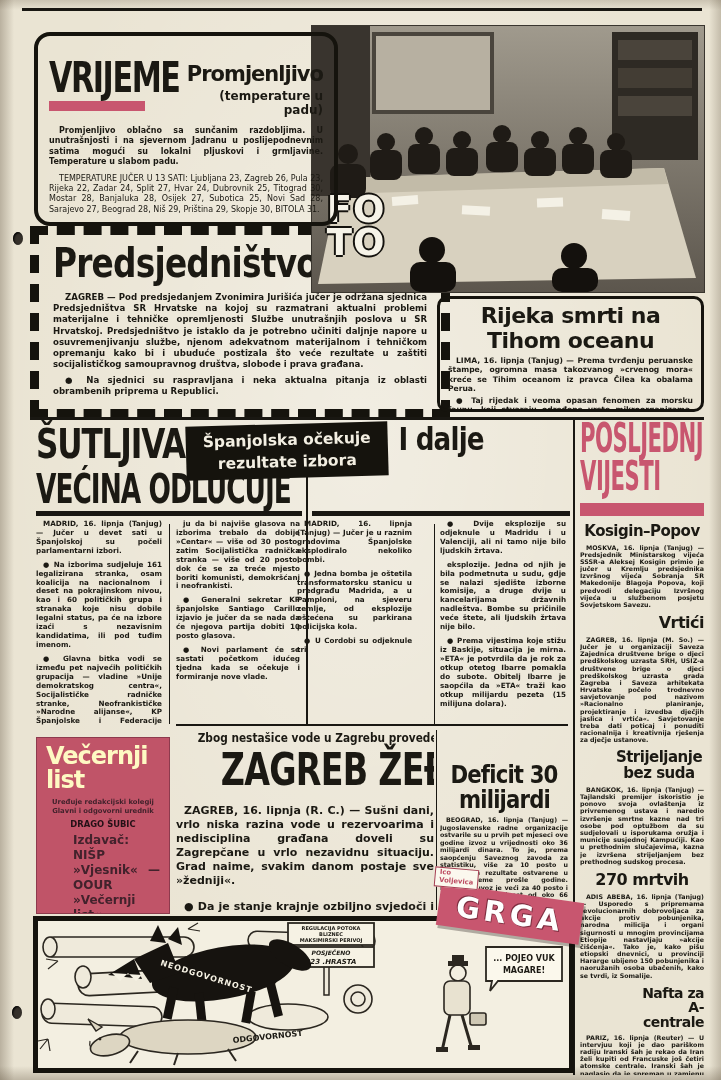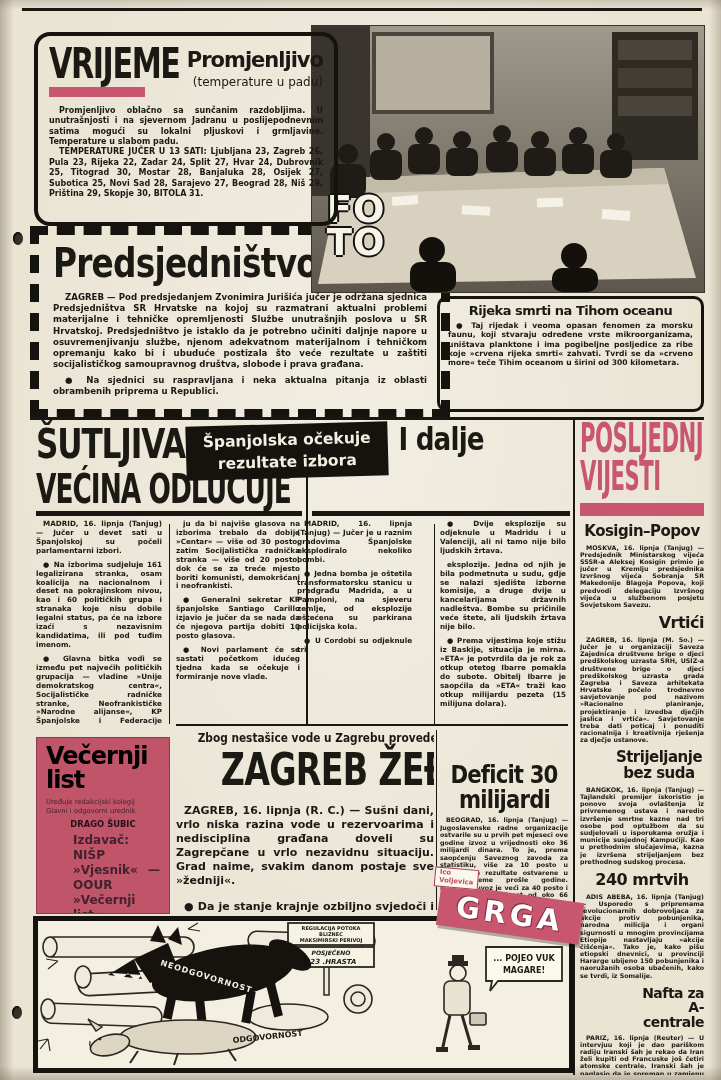--- a/index.html
+++ b/index.html
@@ -14,48 +14,48 @@
       linear-gradient(0deg, rgba(60,45,25,.25) 0, rgba(60,45,25,0) 14px),
       linear-gradient(180deg, rgba(60,45,25,.18) 0, rgba(60,45,25,0) 10px);
     font-family:"DejaVu Sans", sans-serif; color:#1b1913;
   }
   .abs { position:absolute; }
   .rule { background:#191712; }
   .hole { position:absolute; width:10px; height:13px; border-radius:50%; background:#35302a; box-shadow:inset 1px 1px 2px #000; }
 
   
   .weather { left:34px; top:32px; width:304px; height:194px; border:4px solid #15130d;
-             border-radius:16px; padding:8px 11px 6px; overflow:hidden; }
+             border-radius:16px; padding:22px 11px 6px; overflow:hidden; }
   .weather-head { display:flex; }
   .w-title { font-size:42px; font-weight:bold; letter-spacing:-2px; line-height:.95;
              display:inline-block; transform:scaleX(.72); transform-origin:left top; white-space:nowrap; }
   .w-bar { width:96px; height:10px; margin-top:3px; }
   .w-right { margin-left:-54px; flex:1; text-align:right; padding-top:4px; }
   .w-fore { font-size:21px; font-weight:bold; letter-spacing:-1px; }
-  .w-sub { font-size:12px; font-weight:normal; margin-top:3px; }
+  .w-sub { font-size:12px; font-weight:bold; margin-top:3px; }
   .w-body { font-size:8px; font-weight:bold; line-height:1.3; text-align:justify; margin-top:9px; text-indent:10px;}
-  .w-temps { font-size:8px; font-weight:bold; line-height:1.3; text-align:justify; text-indent:10px;}
+  .w-temps { font-size:8px; font-weight:normal; line-height:1.3; text-align:justify; margin-top:6px; text-indent:10px;}
 
   
   .photo { left:312px; top:26px; width:392px; height:266px; background:#55504a; overflow:hidden;
            box-shadow:0 0 0 1px #3a362f; }
   .foto { position:absolute; left:4px; top:168px; width:80px; line-height:.88; text-align:center;
           font-size:37px; font-weight:bold; color:#f6f3e8; letter-spacing:1px;
           text-shadow:-2px 0 0 #14120e, 2px 0 0 #14120e, 0 -2px 0 #14120e, 0 2px 0 #14120e; }
 
   
   .pres { left:30px; top:226px; width:420px; height:192px; border:9px dashed #15130d; padding:4px 14px; overflow:hidden; background:rgba(234,228,211,.0); }
   .pres h1 { font-size:41px; font-weight:bold; letter-spacing:-1px; white-space:nowrap;
              display:inline-block; transform:scaleX(.8); transform-origin:left top; }
   .pres p { font-size:8.6px; font-weight:bold; line-height:1.3; text-align:justify; margin-top:5px; text-indent:12px; }
 
   
   .redsea { left:437px; top:296px; width:267px; height:116px; border:3px solid #15130d; border-radius:10px;
             padding:4px 8px; overflow:hidden; }
-  .redsea h2 { text-align:center; font-size:13px; font-weight:bold; letter-spacing:-.5px; }
+  .redsea h2 { text-align:center; font-size:22px; font-weight:bold; letter-spacing:-.5px; }
   .redsea p { font-size:7.6px; font-weight:bold; line-height:1.22; text-align:justify; margin-top:3px; text-indent:8px; }
 
   
   .hl { font-weight:bold; letter-spacing:-1.5px; white-space:nowrap; }
   .hl-left1 { left:36px; top:421px; font-size:40px; display:inline-block; transform:scaleX(.78); transform-origin:left top; }
   .hl-left2 { left:36px; top:466px; font-size:40px; display:inline-block; transform:scaleX(.66); transform-origin:left top; }
   .kicker { left:186px; top:424px; width:202px; height:54px; background:#15130d; color:#f3efe2;
             transform:rotate(-1.6deg); text-align:center; font-size:15.5px; font-weight:bold;
             line-height:1.45; padding-top:5px; z-index:3; }
   .hl-right { left:312px; width:258px; text-align:center; }
@@ -72,22 +72,22 @@
   .lv1, .lv2 { font-weight:bold; letter-spacing:-1px; line-height:.92; white-space:nowrap;
                display:inline-block; transform:scaleX(.53); transform-origin:left top; font-size:40px; }
   .lv-row { display:flex; align-items:center; height:40px; }
   .pinkbar { height:13px; width:100%; margin:6px 0 8px; }
   .sb-h { font-weight:bold; letter-spacing:-.5px; margin:7px 0 4px; line-height:1.05; }
   .sb-h.center { text-align:center; } .sb-h.right { text-align:right; }
   .sb-b { font-size:6.3px; font-weight:bold; line-height:1.14; text-align:justify; text-indent:6px; }
 
   
   .mast { left:36px; top:737px; width:134px; height:177px; padding:7px 9px; border:1px solid #8d3a4d; overflow:hidden; }
-  .mast-t { color:#000000; font-size:24px; font-weight:bold; line-height:.98; letter-spacing:-1px; }
-  .mast-s { font-size:6.8px; font-weight:normal; color:#42222c; margin-top:6px; line-height:1.25; }
+  .mast-t { color:#fef9c3; font-size:24px; font-weight:bold; line-height:.98; letter-spacing:-1px; }
+  .mast-s { font-size:6.8px; font-weight:bold; color:#42222c; text-align:center; margin-top:6px; line-height:1.25; }
   .mast-e { font-size:8.4px; font-weight:bold; color:#241016; text-align:center; margin:4px 0; }
   .mast-i { font-size:12px; font-weight:bold; color:#42222c; text-align:justify; line-height:1.25;margin-left:27px; }
 
   
   .zg { left:176px; top:727px; width:258px; height:187px; overflow:hidden; text-align:center; }
   .zg-k { display:inline-block; font-size:12px; font-weight:bold; white-space:nowrap; transform:scaleX(.88); transform-origin:center top; }
   .zg-h { display:inline-block; font-size:45px; font-weight:bold; letter-spacing:-1px; white-space:nowrap;
           transform:scaleX(.74); transform-origin:center top; line-height:1; margin-top:1px; }
   .zg p.body { font-size:11px; font-weight:bold; line-height:1.27; text-align:justify; text-indent:8px; margin-top:12px; }
 
@@ -184,20 +184,21 @@
         <div class="w-fore">Promjenljivo</div>
         <div class="w-sub">(temperature u padu)</div>
       </div>
     </div>
     <p class="w-body">Promjenljivo oblačno sa sunčanim razdobljima. U unutrašnjosti i na sjevernom Jadranu u poslijepodnevnim satima mogući su lokalni pljuskovi i grmljavine. Temperature u slabom padu.</p>
     <p class="w-temps">TEMPERATURE JUČER U 13 SATI: Ljubljana 23, Zagreb 26, Pula 23, Rijeka 22, Zadar 24, Split 27, Hvar 24, Dubrovnik 25, Titograd 30, Mostar 28, Banjaluka 28, Osijek 27, Subotica 25, Novi Sad 28, Sarajevo 27, Beograd 28, Niš 29, Priština 29, Skopje 30, BITOLA 31.</p>
   </div>
 
   <div class="abs redsea">
     <h2>Rijeka smrti na Tihom oceanu</h2>
+    <p>LIMA, 16. lipnja (Tanjug) — Prema tvrđenju peruanske štampe, ogromna masa takozvanog »crvenog mora« kreće se Tihim oceanom iz pravca Čilea ka obalama Perua.</p>
     <p>● Taj rijedak i veoma opasan fenomen za morsku faunu, koji stvaraju određene vrste mikroorganizama, uništava planktone i ima pogibeljne posljedice za ribe koje »crvena rijeka smrti« zahvati. Tvrdi se da »crveno more« teče Tihim oceanom u širini od 300 kilometara.</p>
   </div>
 
   <div class="abs rule" style="left:30px; top:417px; width:674px; height:3px;"></div>
 
   <span class="abs hl hl-left1">ŠUTLJIVA</span>
   <span class="abs hl hl-left2">VEĆINA ODLUČUJE</span>
   <div class="abs kicker">
     <div>Španjolska očekuje</div>
     <div>rezultate izbora</div>
@@ -249,21 +250,21 @@
         </svg>
       </div>
       <div class="pinkbar" style="background:#c8566f"></div>
     </div>
     <h3 class="sb-h center" style="font-size:15px">Kosigin–Popov</h3>
     <p class="sb-b">MOSKVA, 16. lipnja (Tanjug) — Predsjednik Ministarskog vijeća SSSR-a Aleksej Kosigin primio je jučer u Kremlju predsjednika Izvršnog vijeća Sobranja SR Makedonije Blagoja Popova, koji predvodi delegaciju Izvršnog vijeća u službenom posjetu Sovjetskom Savezu.</p>
     <h3 class="sb-h right" style="font-size:16px">Vrtići</h3>
     <p class="sb-b">ZAGREB, 16. lipnja (M. So.) — Jučer je u organizaciji Saveza Zajednica društvene brige o djeci predškolskog uzrasta SRH, USIZ-a društvene brige o djeci predškolskog uzrasta grada Zagreba i Saveza arhitekata Hrvatske počelo trodnevno savjetovanje pod nazivom »Racionalno planiranje, projektiranje i izvedba dječjih jaslica i vrtića«. Savjetovanje treba dati poticaj i ponuditi racionalnija i kreativnija rješenja za dječje ustanove.</p>
     <h3 class="sb-h center" style="font-size:15px; width:90px; margin-left:auto;">Strijeljanje bez suda</h3>
     <p class="sb-b">BANGKOK, 16. lipnja (Tanjug) — Tajlandski premijer iskoristio je ponovo svoja ovlaštenja iz privremenog ustava i naredio izvršenje smrtne kazne nad tri osobe pod optužbom da su sudjelovali u isporukama oružja i municije susjednoj Kampućiji. Kao u prethodnim slučajevima, kazna je izvršena strijeljanjem bez prethodnog sudskog procesa.</p>
-    <h3 class="sb-h center" style="font-size:16px">240 mrtvih</h3>
+    <h3 class="sb-h center" style="font-size:16px">270 mrtvih</h3>
     <p class="sb-b">ADIS ABEBA, 16. lipnja (Tanjug) — Usporedo s pripremama revolucionarnih dobrovoljaca za akcije protiv pobunjenika, narodna milicija i organi sigurnosti u mnogim provincijama Etiopije nastavljaju »akcije čišćenja«. Tako je, kako pišu etiopski dnevnici, u provinciji Hararge ubijeno 150 pobunjenika i naoružanih osoba ubačenih, kako se tvrdi, iz Somalije.</p>
     <h3 class="sb-h right" style="font-size:14px; width:74px; margin-left:auto;">Nafta za A-centrale</h3>
     <p class="sb-b">PARIZ, 16. lipnja (Reuter) — U intervjuu koji je dao pariškom radiju Iranski šah je rekao da Iran želi kupiti od Francuske još četiri atomske centrale. Iranski šah je naglasio da je spreman u zamjenu za centrale Francuskoj isporučiti naftu. Iran je nedavno zaključio ugovor s Francuskom o izgradnji dvije atomske centrale.</p>
   </div>
 
   <div class="abs mast" style="background:#c05468">
     <div class="mast-t">
       <div>Večernji</div>
       <div>list</div>
     </div>

